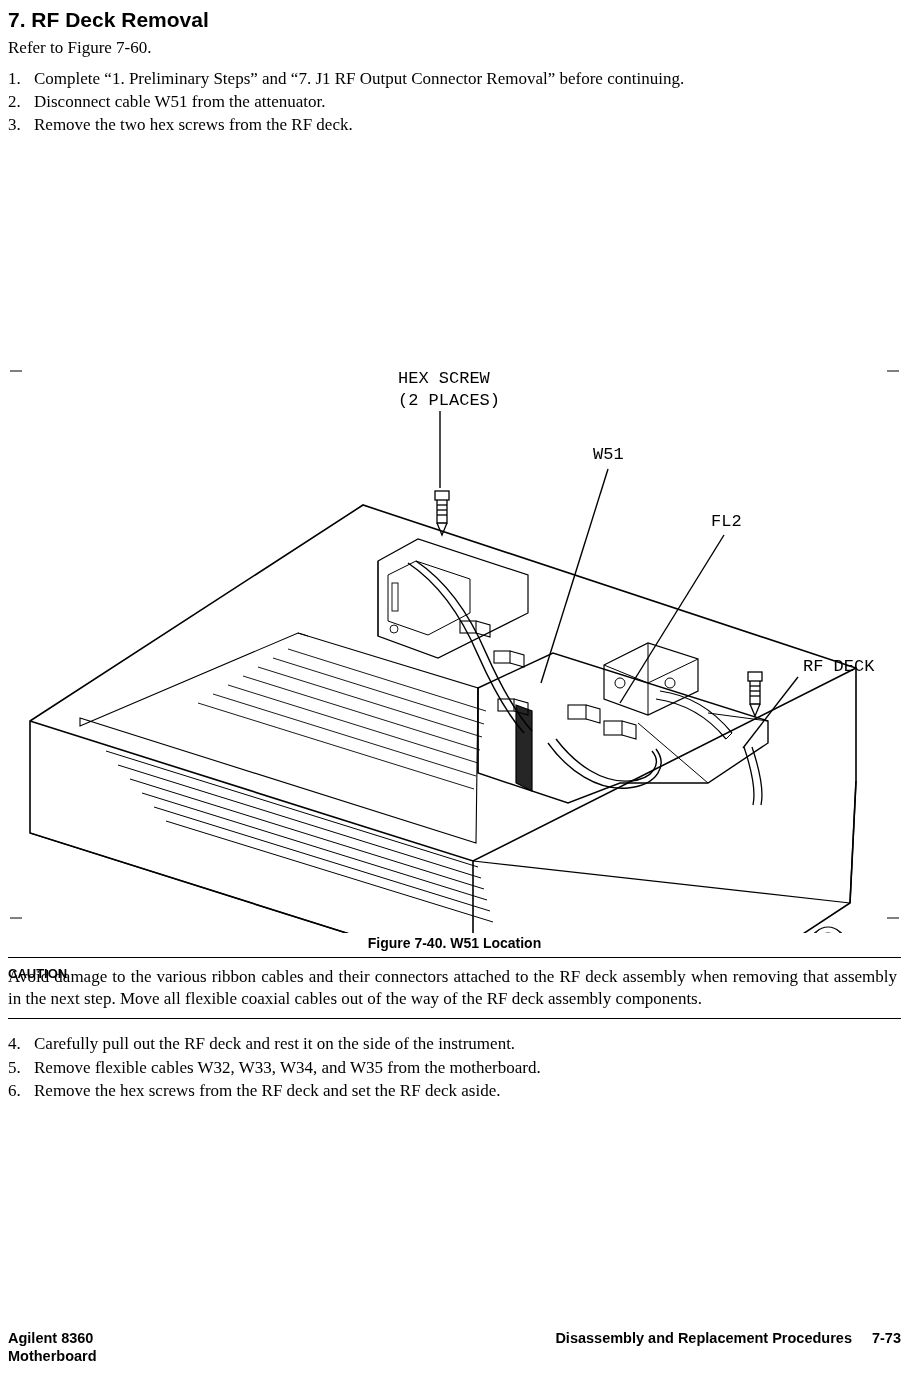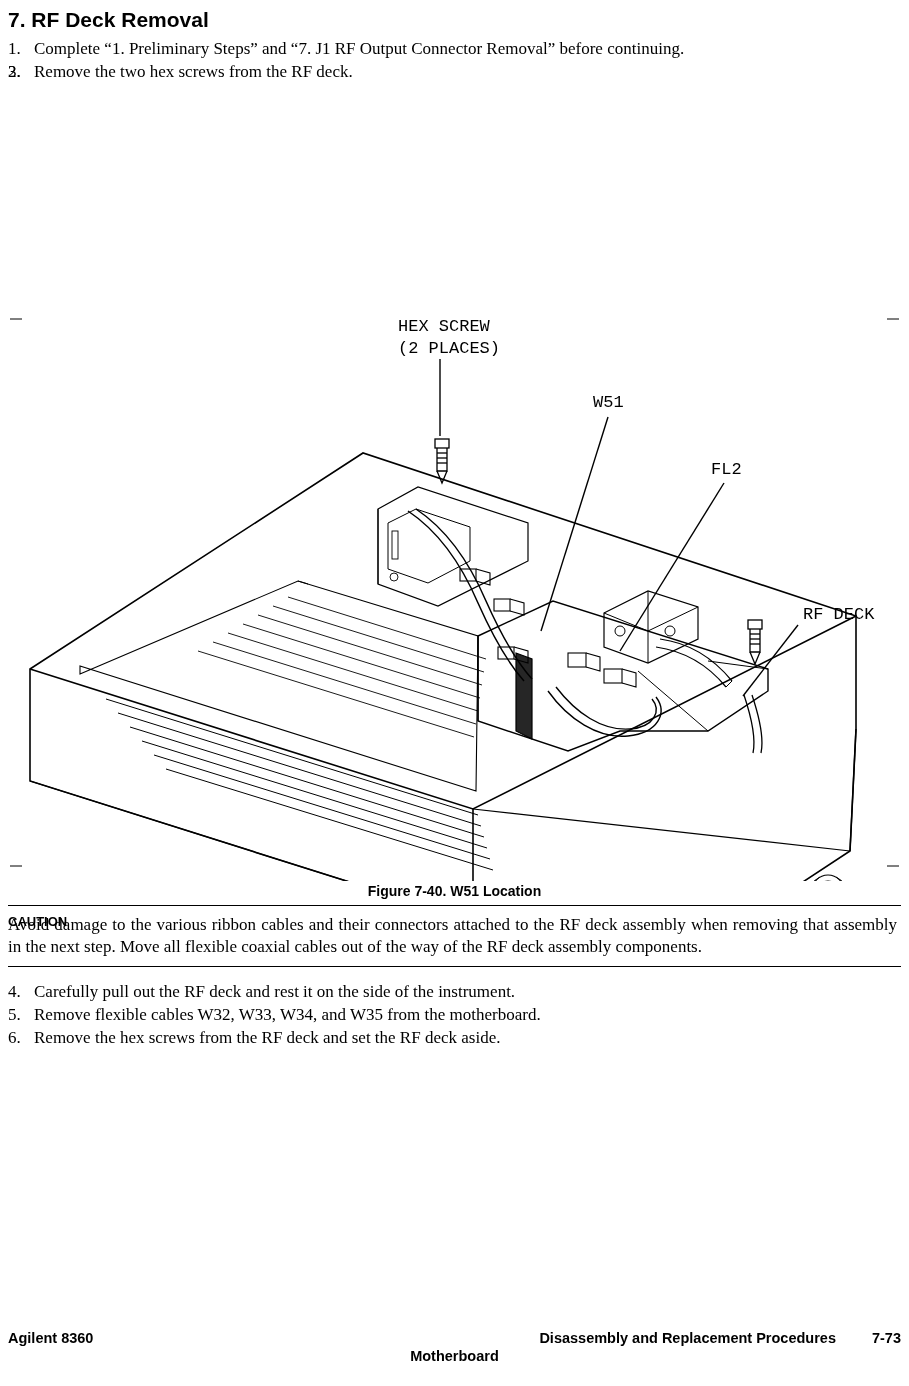--- a/index.html
+++ b/index.html
@@ -118,48 +118,50 @@
   }
   .footer-row {
     display: flex;
     justify-content: space-between;
     align-items: flex-end;
   }
   .footer-right {
     text-align: right;
   }
   .footer-right .proc {
-    margin-right: 36px;
+    margin-right: 20px;
   }
   .footer-sub {
-    text-align: center;
+    text-align: left;
     margin-top: 2px;
   }
   svg text {
     font-family: "Liberation Mono", monospace;
     font-size: 17px;
     fill: #000;
   }
 </style>
 </head>
 <body>
 
 <div class="page">
   <div class="content">
 
     <h1 class="section-title">7. RF Deck Removal</h1>
 
+    <p class="refer">Refer to Figure 7-60.</p>
 
     <ol class="steps">
       <li>
         <span class="num">1.</span>
         <span>Complete “1. Preliminary Steps” and “7. J1 RF Output Connector Removal” before continuing.</span>
       </li>
       <li>
         <span class="num">2.</span>
+        <span>Disconnect cable W51 from the attenuator.</span>
       </li>
       <li>
         <span class="num">3.</span>
         <span>Remove the two hex screws from the RF deck.</span>
       </li>
     </ol>
 
     <div class="figure-area">
       <svg width="893" height="790" viewBox="0 0 893 790">
 

